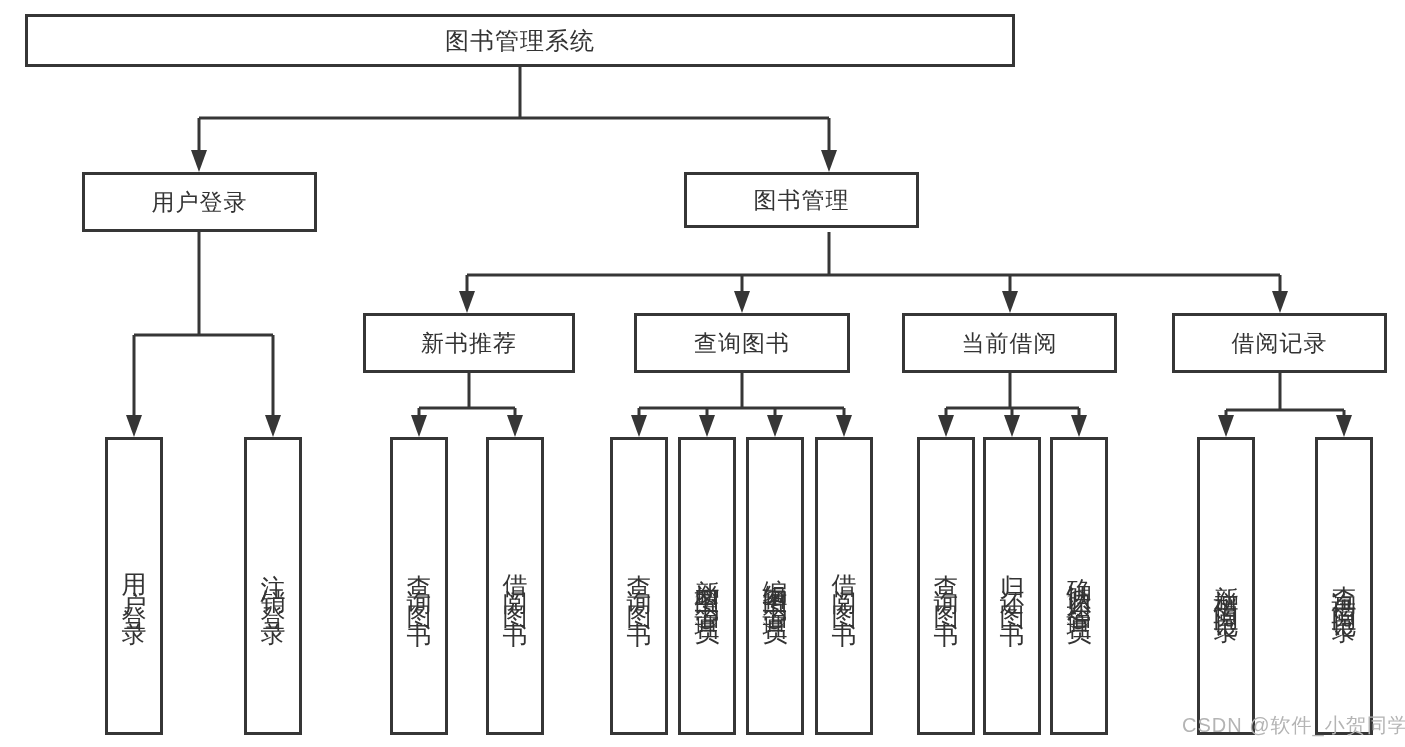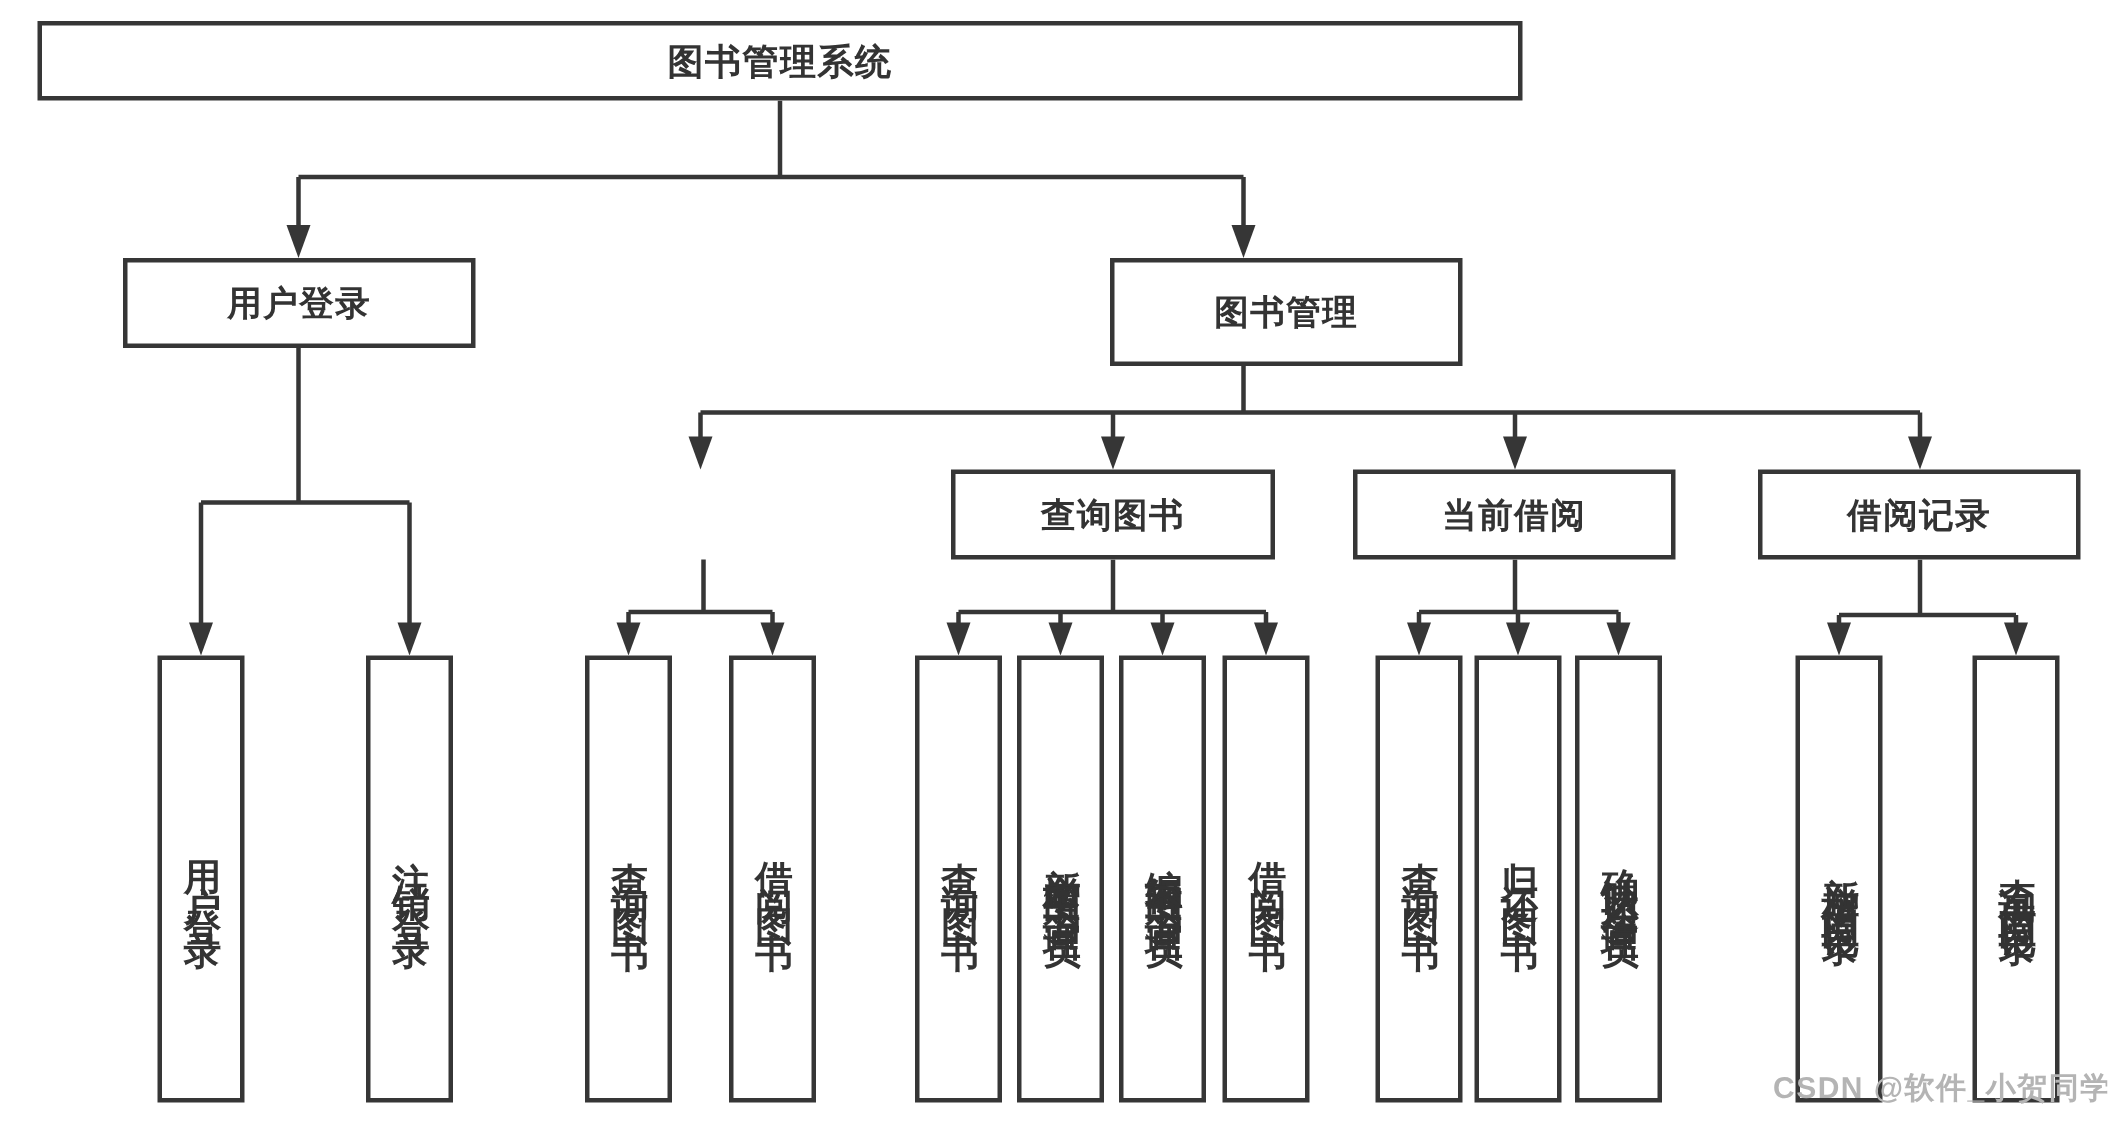--- a/index.html
+++ b/index.html
@@ -8,21 +8,20 @@
     --watermark:#b4b4b4;
     --background:#ffffff;
   }
   html,body{margin:0;padding:0;background:var(--background);}
   .canvas{
     position:relative;
     width:1405px;height:747px;
     background:var(--background);
     font-family:"Liberation Sans", sans-serif;
     overflow:hidden;
-    font-weight:bold;
   }
   .wires{position:absolute;left:0;top:0;width:1405px;height:747px;color:var(--line);}
   .node{
     position:absolute;
     box-sizing:border-box;
     background:var(--background);
     border:3px solid var(--line);
     color:var(--text);
     display:flex;align-items:center;justify-content:center;
     text-align:center;
@@ -90,24 +89,27 @@
     <polygon fill="currentColor" stroke="none" points="1336,415 1352,415 1344,437"></polygon>
   </svg>
 
   <div class="node lvl1" style="left:25px;top:14px;width:990px;height:53px">
     <span class="lbl">图书管理系统</span>
   </div>
 
   <div class="node lvl2" style="left:82px;top:172px;width:235px;height:60px">
     <span class="lbl">用户登录</span>
   </div>
-  <div class="node lvl2" style="left:740px;top:172px;width:235px;height:72px">
+  <div class="node lvl2" style="left:684px;top:172px;width:235px;height:56px">
     <span class="lbl">图书管理</span>
   </div>
 
+  <div class="node lvl3" style="left:363px;top:313px;width:212px;height:60px">
+    <span class="lbl">新书推荐</span>
+  </div>
   <div class="node lvl3" style="left:634px;top:313px;width:216px;height:60px">
     <span class="lbl">查询图书</span>
   </div>
   <div class="node lvl3" style="left:902px;top:313px;width:215px;height:60px">
     <span class="lbl">当前借阅</span>
   </div>
   <div class="node lvl3" style="left:1172px;top:313px;width:215px;height:60px">
     <span class="lbl">借阅记录</span>
   </div>
 

